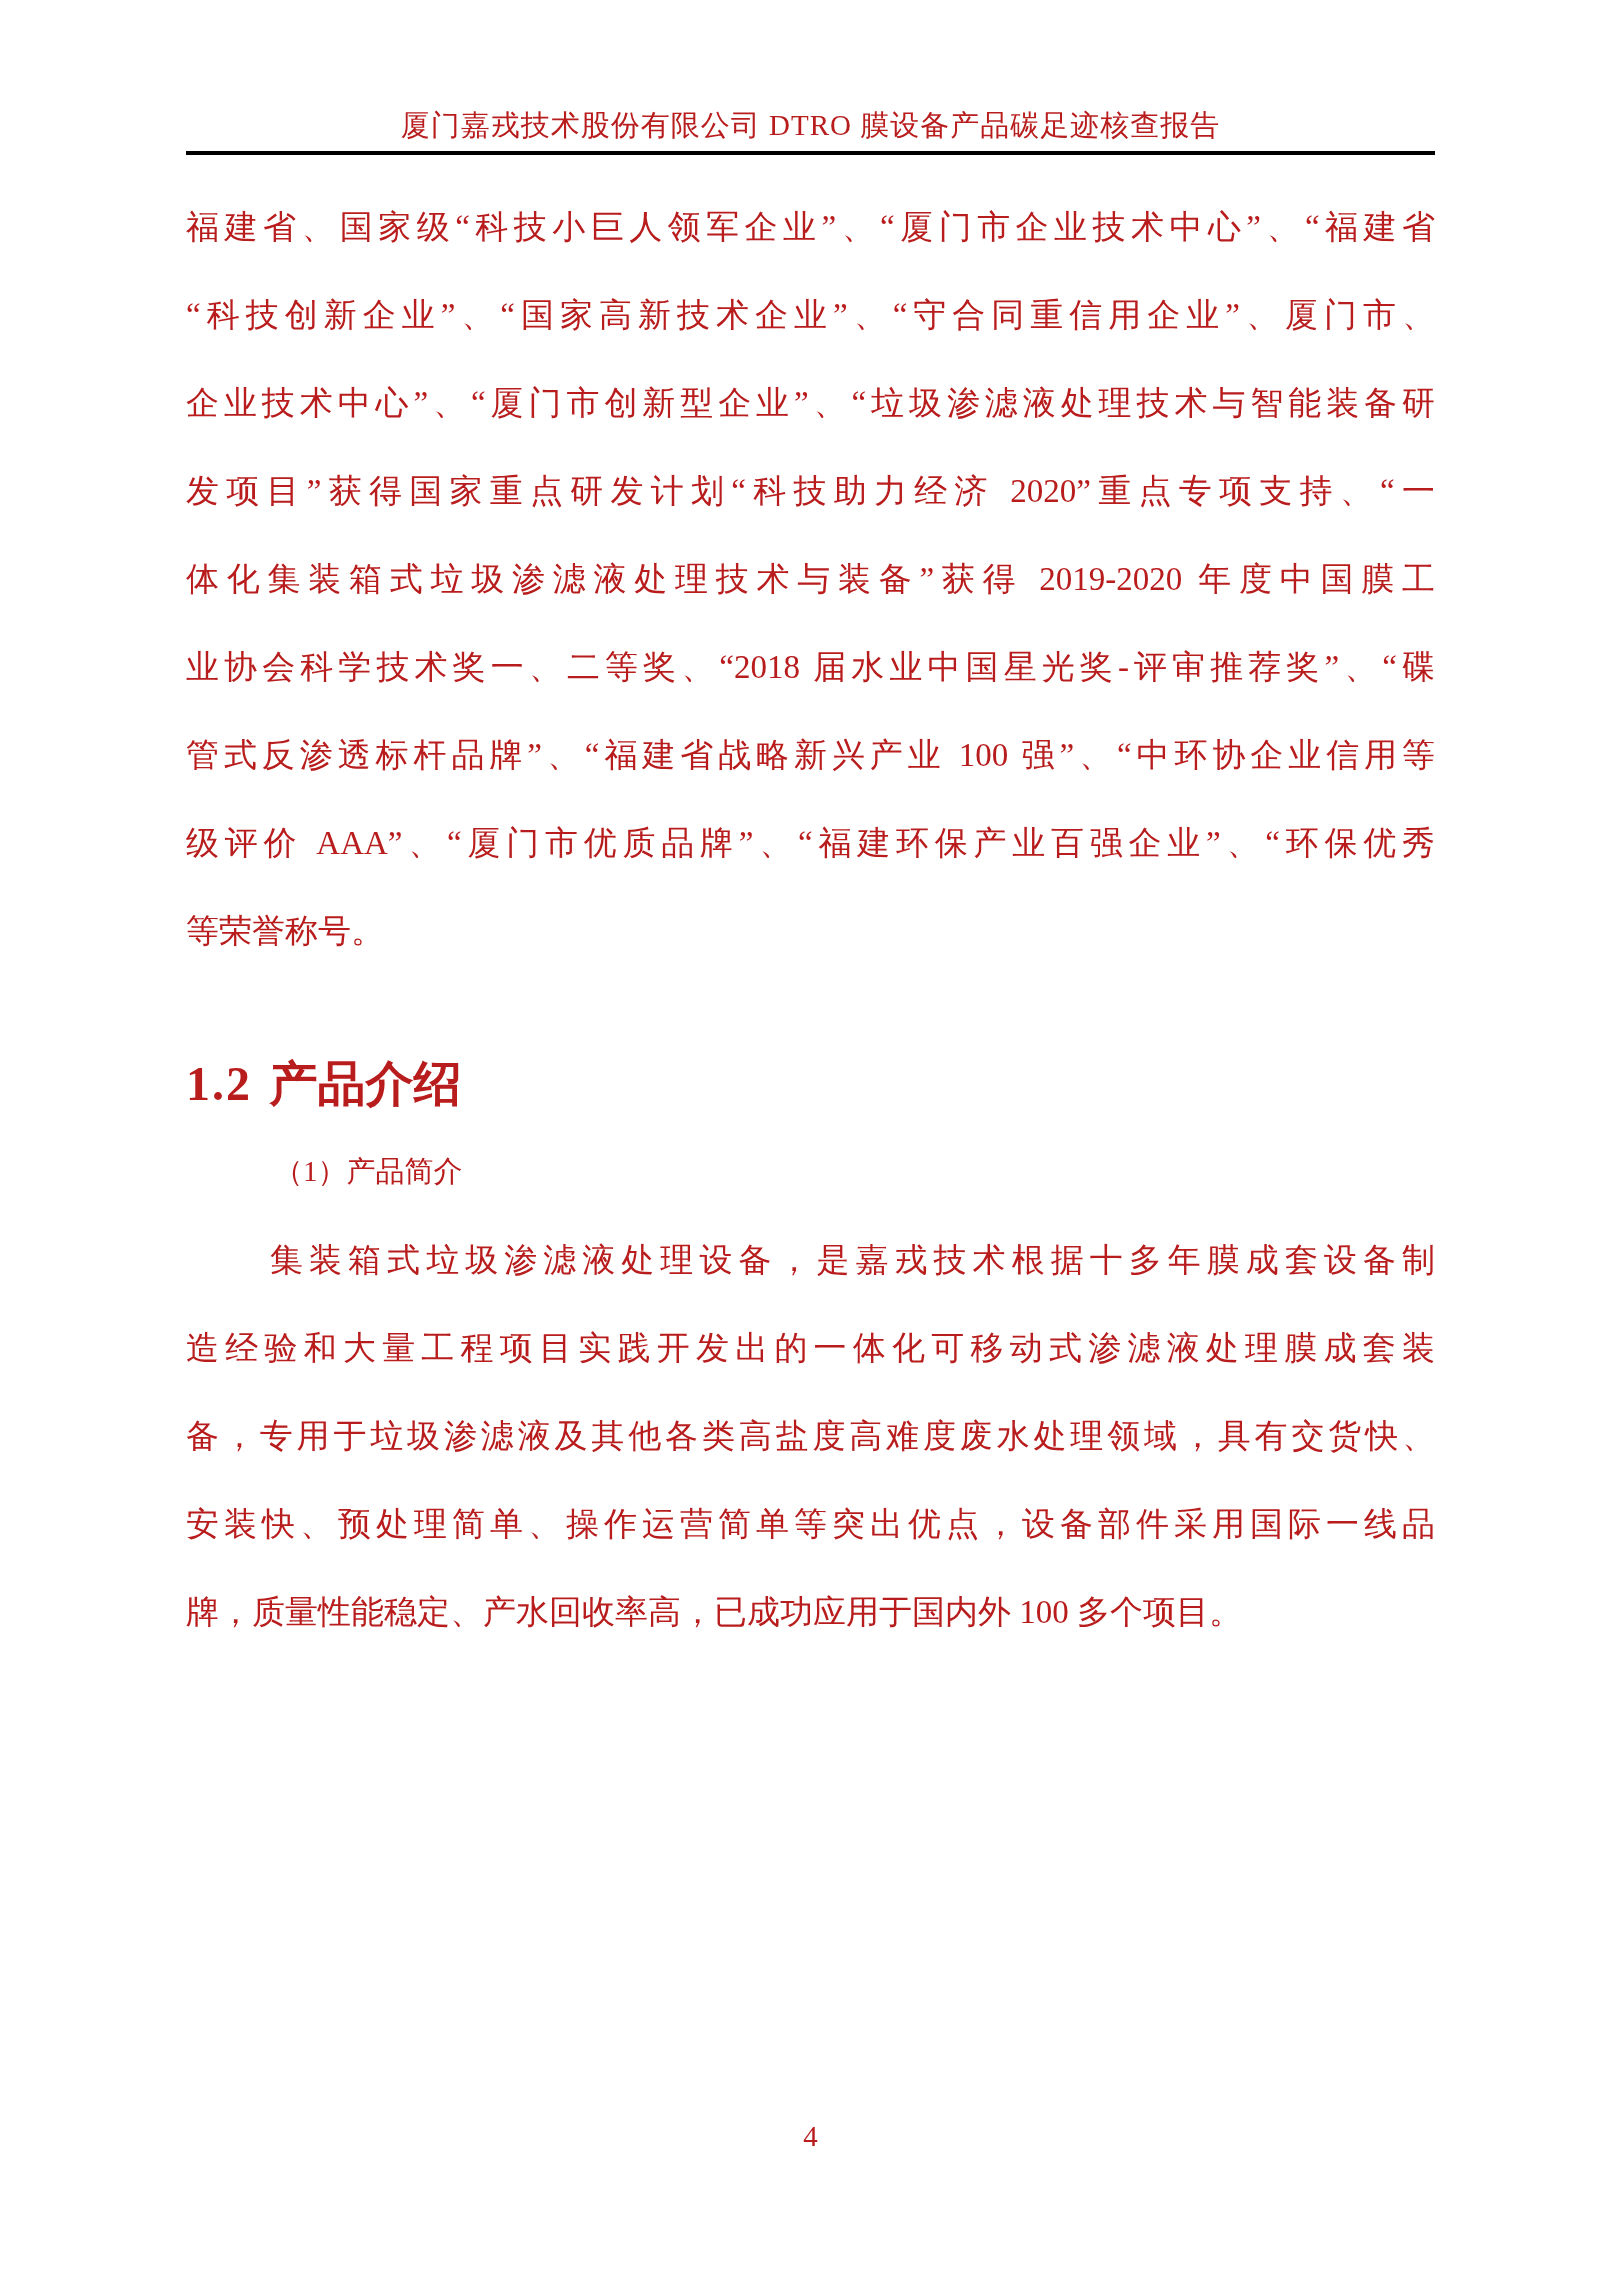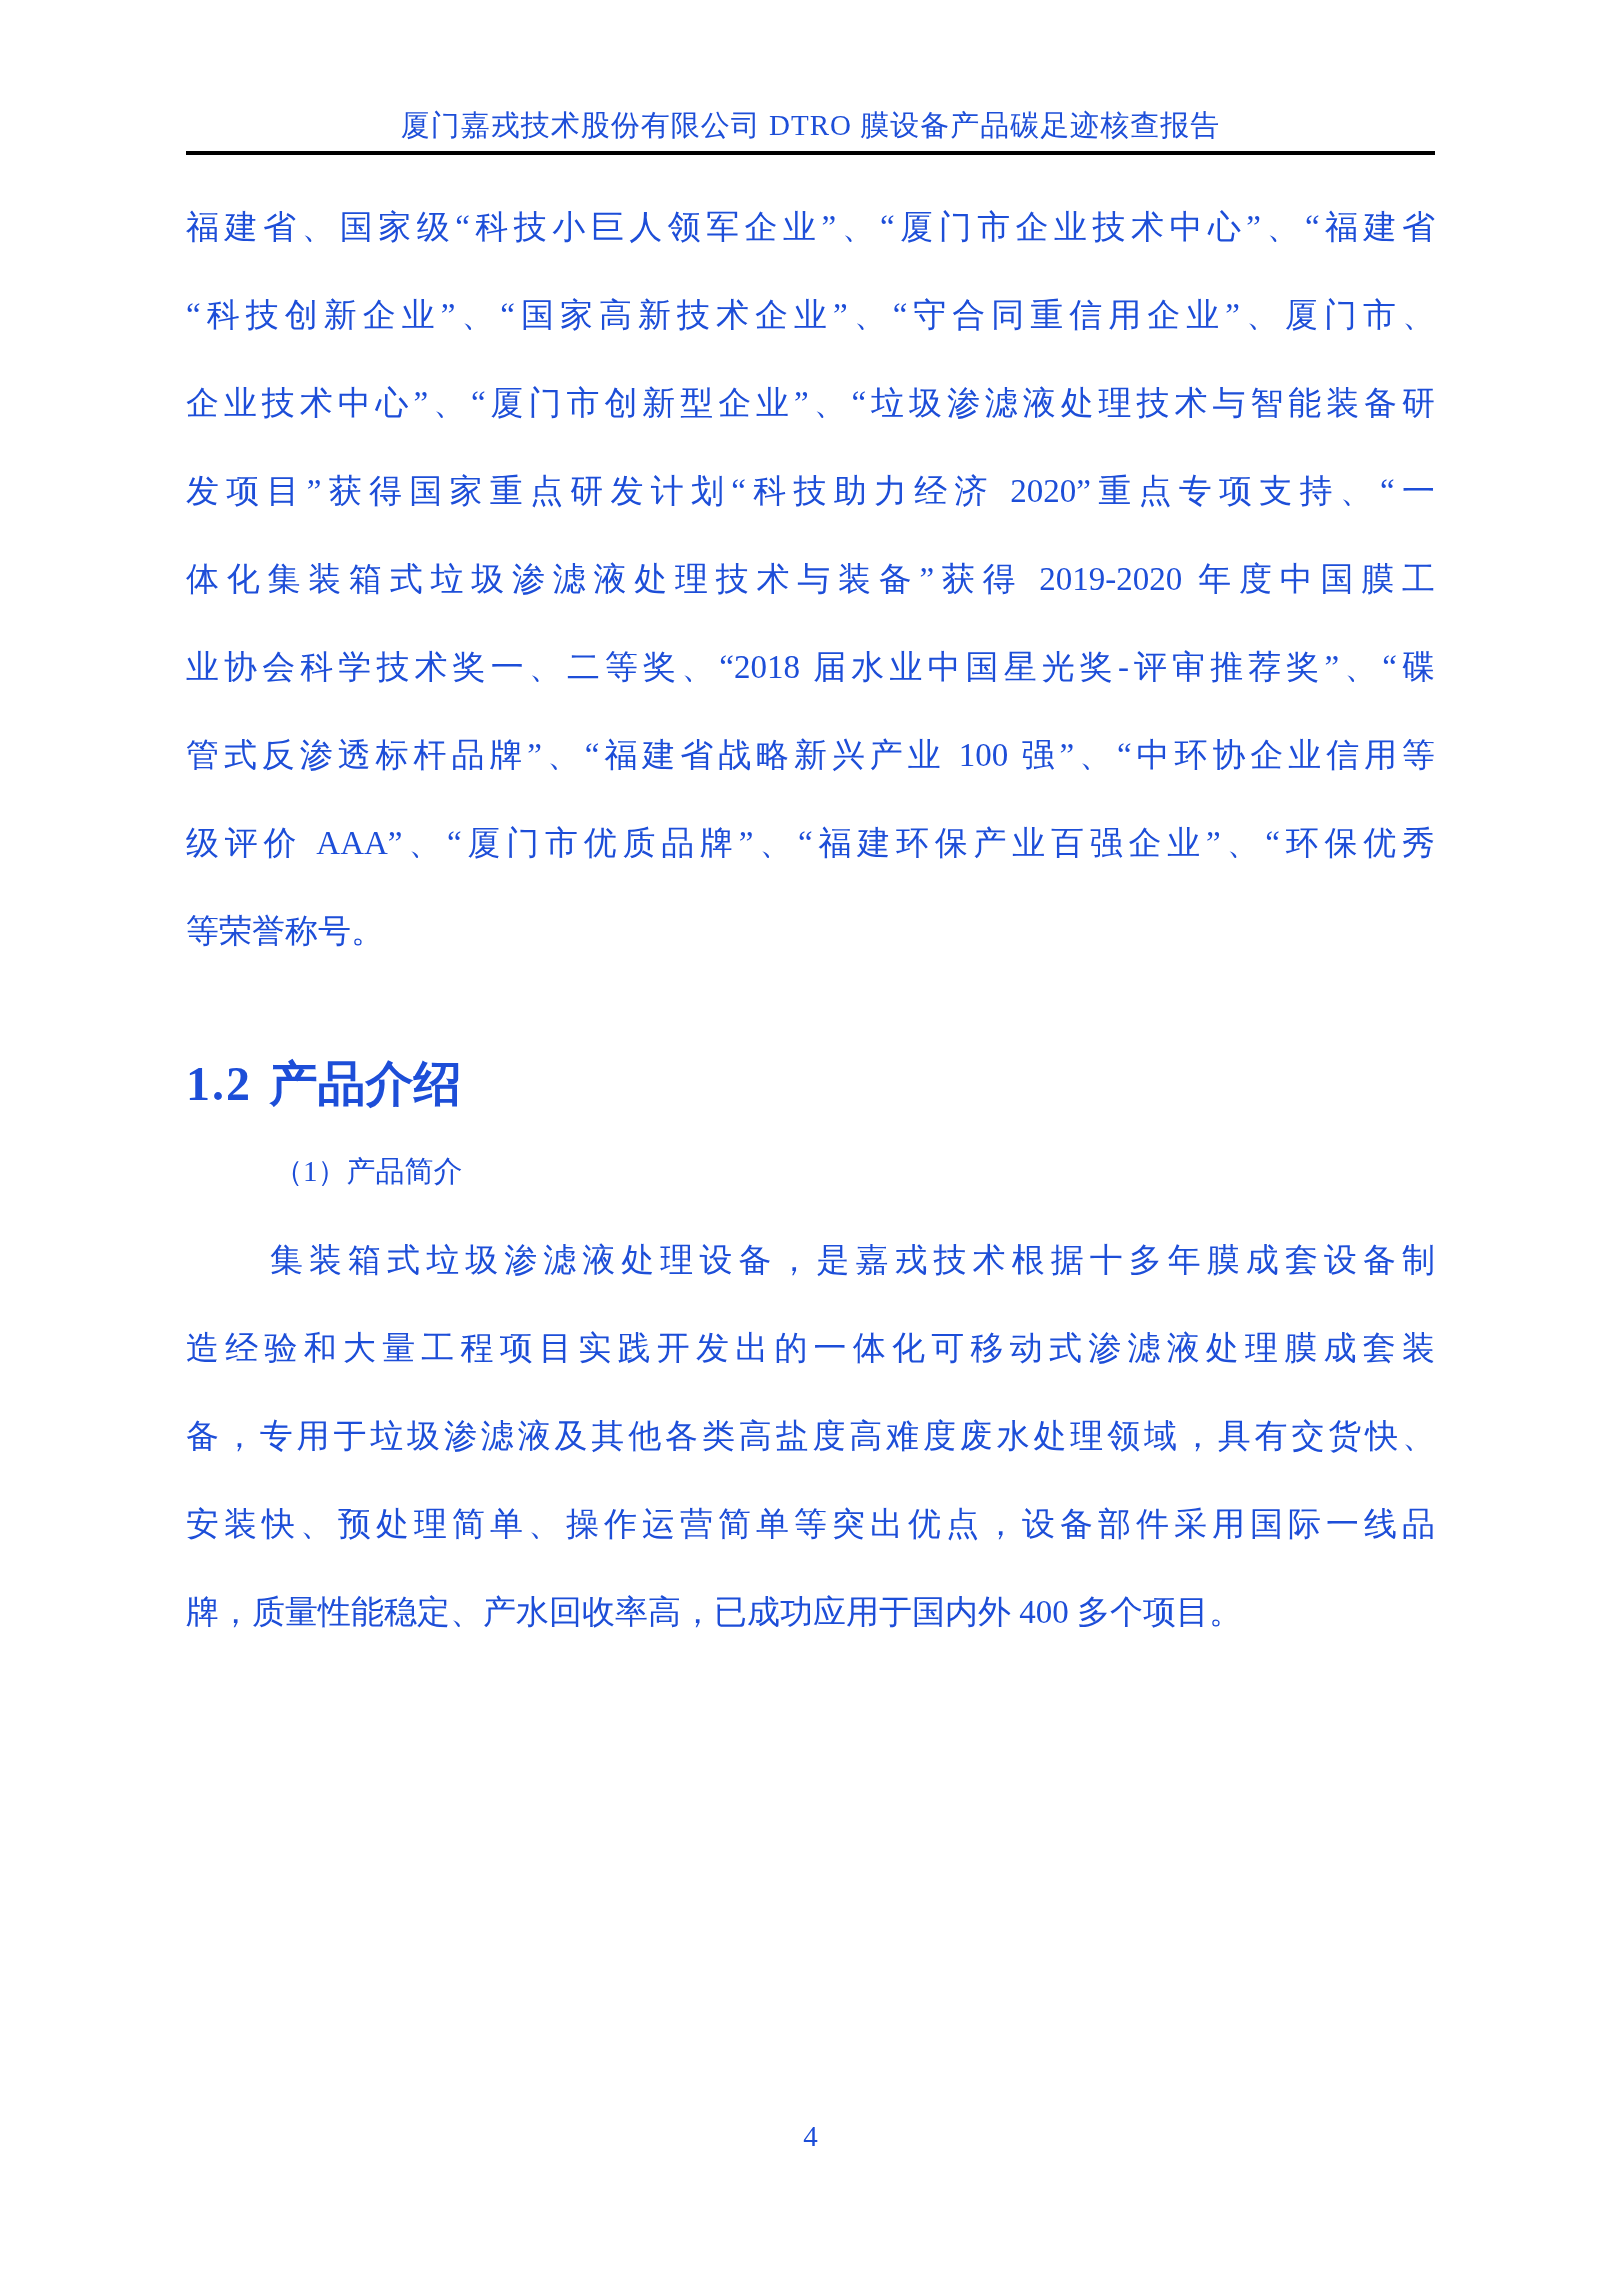--- a/index.html
+++ b/index.html
@@ -7,21 +7,21 @@
     padding: 0;
     background: #e8e8e8;
   }
   .page {
     position: relative;
     width: 1621px;
     height: 2293px;
     margin: 0 auto;
     background: #ffffff;
     font-family: "Liberation Serif", "DejaVu Serif", serif;
-    color: #1d4ed8;
+    color: #b91c1c;
     overflow: hidden;
   }
   .header-wrap {
     position: absolute;
     top: 104px;
     left: 186px;
     width: 1249px;
     text-align: center;
     font-size: 29px;
     line-height: 43px;
@@ -111,21 +111,21 @@
 
   <div id="subsection">
     <span>（1）产品简介</span>
   </div>
 
   <div class="para" id="para2">
     <div class="bline indent-first">集装箱式垃圾渗滤液处理设备，是嘉戎技术根据十多年膜成套设备制</div>
     <div class="bline">造经验和大量工程项目实践开发出的一体化可移动式渗滤液处理膜成套装</div>
     <div class="bline">备，专用于垃圾渗滤液及其他各类高盐度高难度废水处理领域，具有交货快、</div>
     <div class="bline">安装快、预处理简单、操作运营简单等突出优点，设备部件采用国际一线品</div>
-    <div class="bline last">牌，质量性能稳定、产水回收率高，已成功应用于国内外 400 多个项目。</div>
+    <div class="bline last">牌，质量性能稳定、产水回收率高，已成功应用于国内外 100 多个项目。</div>
   </div>
 
   <div class="page-number">
     <span>4</span>
   </div>
 
 </div>
 
 
 </body></html>

